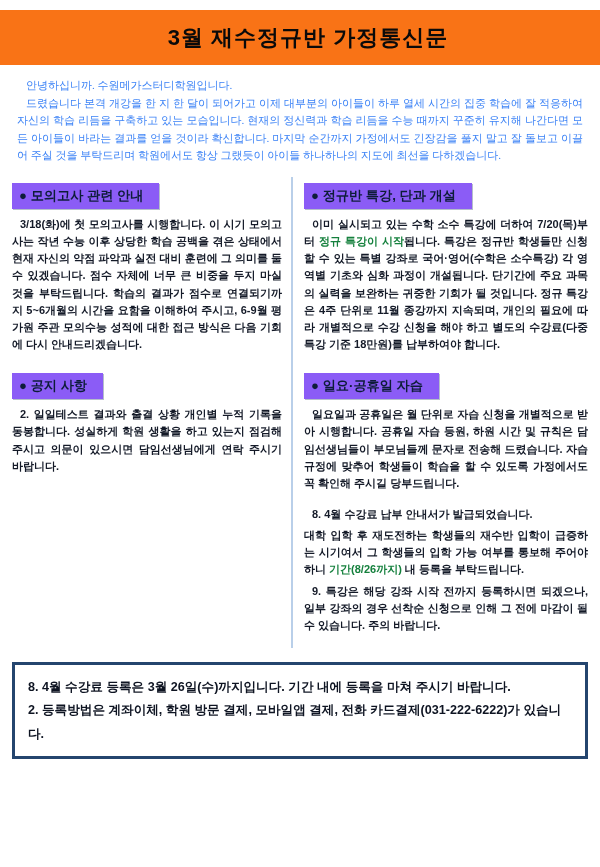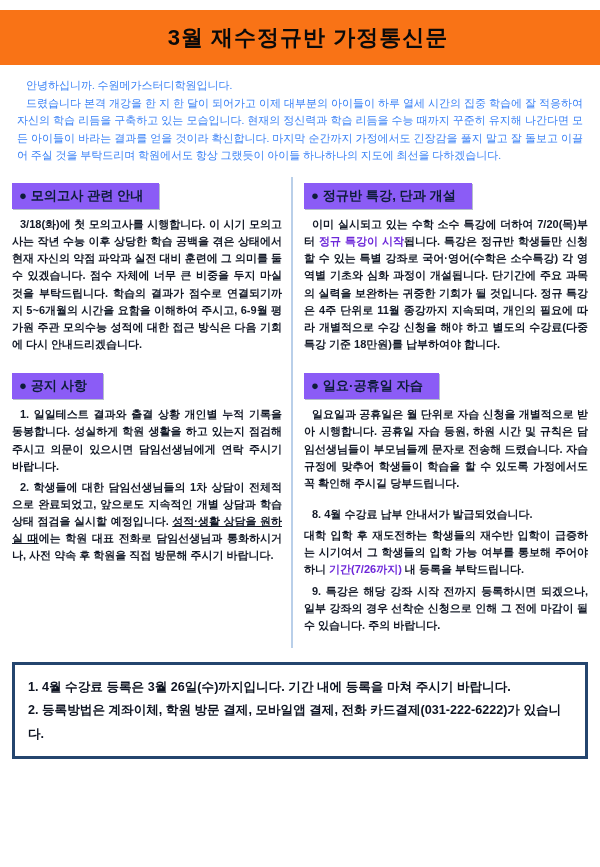--- a/index.html
+++ b/index.html
@@ -68,21 +68,21 @@
   }
   .sec-body{
     font-size:11px;
     font-weight:bold;
     color:#141a28;
     line-height:1.56;
     text-align:justify;
     margin:0 0 14px 0;
   }
   .sec-body p{margin:0 0 4px 0;text-indent:8px;}
-  .blue{color:#6d28d9;}
+  .blue{color:#15803d;}
   .ul{text-decoration:underline;}
 
   
   .notice-box{
     margin:14px 12px 0 12px;
     border:3px solid #24456e;
     background:#fff;
     padding:11px 13px 10px 13px;
     font-size:12.6px;
     font-weight:bold;
@@ -108,47 +108,46 @@
 
     <div class="col-left">
 
       <div class="sec-head">● 모의고사 관련 안내</div>
       <div class="sec-body">
         <p>3/18(화)에 첫 모의고사를 시행합니다.  이 시기 모의고사는 작년 수능 이후 상당한 학습 공백을 겪은 상태에서 현재 자신의 약점 파악과 실전 대비 훈련에 그 의미를 둘 수 있겠습니다.  점수 자체에 너무 큰 비중을 두지 마실 것을 부탁드립니다.  학습의 결과가 점수로 연결되기까지 5~6개월의 시간을 요함을 이해하여 주시고, 6-9월 평가원 주관 모의수능 성적에 대한 접근 방식은 다음 기회에 다시 안내드리겠습니다.</p>
       </div>
 
       <div class="sec-head">● 공지 사항</div>
       <div class="sec-body">
-        <p>1. 일일테스트 결과와 출결 상황 개인별 누적 기록을 동봉합니다.  성실하게 학원 생활을 하고 있는지 점검해 주시고 의문이 있으시면 담임선생님에게 연락 주시기 바랍니다.</p>
-        <p><span>2. 학생들에 대한 담임선생님들의 1차 상담이 전체적으로 완료되었고, 앞으로도 지속적인 개별 상담과 학습 상태 점검을 실시할 예정입니다. </span><span class="ul">성적·생활 상담을 원하실 때</span><span>에는 학원 대표 전화로 담임선생님과 통화하시거나, 사전 약속 후 학원을 직접 방문해 주시기 바랍니다.</span></p>
+        <p>2. 일일테스트 결과와 출결 상황 개인별 누적 기록을 동봉합니다.  성실하게 학원 생활을 하고 있는지 점검해 주시고 의문이 있으시면 담임선생님에게 연락 주시기 바랍니다.</p>
       </div>
 
     </div>
 
     <div class="col-right">
 
       <div class="sec-head">● 정규반 특강, 단과 개설</div>
       <div class="sec-body">
         <p><span>이미 실시되고 있는 수학 소수 특강에 더하여 7/20(목)부터 </span><span class="blue">정규 특강이 시작</span><span>됩니다.  특강은 정규반 학생들만 신청할 수 있는 특별 강좌로 국어·영어(수학은 소수특강) 각 영역별 기초와 심화 과정이 개설됩니다.  단기간에 주요 과목의 실력을 보완하는 귀중한 기회가 될 것입니다.  정규 특강은 4주 단위로 11월 종강까지 지속되며, 개인의 필요에 따라 개별적으로 수강 신청을 해야 하고 별도의 수강료(다중특강 기준 18만원)를 납부하여야 합니다.</span></p>
       </div>
 
       <div class="sec-head">● 일요·공휴일 자습</div>
       <div class="sec-body">
         <p>일요일과 공휴일은 월 단위로 자습 신청을 개별적으로 받아 시행합니다.  공휴일 자습 등원, 하원 시간 및 규칙은 담임선생님들이 부모님들께 문자로 전송해 드렸습니다.  자습 규정에 맞추어 학생들이 학습을 할 수 있도록 가정에서도 꼭 확인해 주시길 당부드립니다.</p>
       </div>
 
       <div class="sec-body">
         <p>8. 4월 수강료 납부 안내서가 발급되었습니다.</p>
-        <p style="text-indent:0;"><span>대학 입학 후 재도전하는 학생들의 재수반 입학이 급증하는 시기여서 그 학생들의 입학 가능 여부를 통보해 주어야 하니 </span><span class="blue">기간(7/26까지)</span><span> 내 등록을 부탁드립니다.</span></p>
+        <p style="text-indent:0;"><span>대학 입학 후 재도전하는 학생들의 재수반 입학이 급증하는 시기여서 그 학생들의 입학 가능 여부를 통보해 주어야 하니 </span><span class="blue">기간(8/26까지)</span><span> 내 등록을 부탁드립니다.</span></p>
         <p>9. 특강은 해당 강좌 시작 전까지 등록하시면 되겠으나, 일부 강좌의 경우 선착순 신청으로 인해 그 전에 마감이 될 수 있습니다.  주의 바랍니다.</p>
       </div>
 
     </div>
 
   </div>
 
   <div class="notice-box">
-    <div>1. 4월 수강료 등록은 3월 26일(수)까지입니다. 기간 내에 등록을 마쳐 주시기 바랍니다.</div>
+    <div>8. 4월 수강료 등록은 3월 26일(수)까지입니다. 기간 내에 등록을 마쳐 주시기 바랍니다.</div>
     <div>2. 등록방법은 계좌이체, 학원 방문 결제, 모바일앱 결제, 전화 카드결제(031-222-6222)가 있습니다.</div>
 
   </div>
 
 </div>
 
 </body></html>

